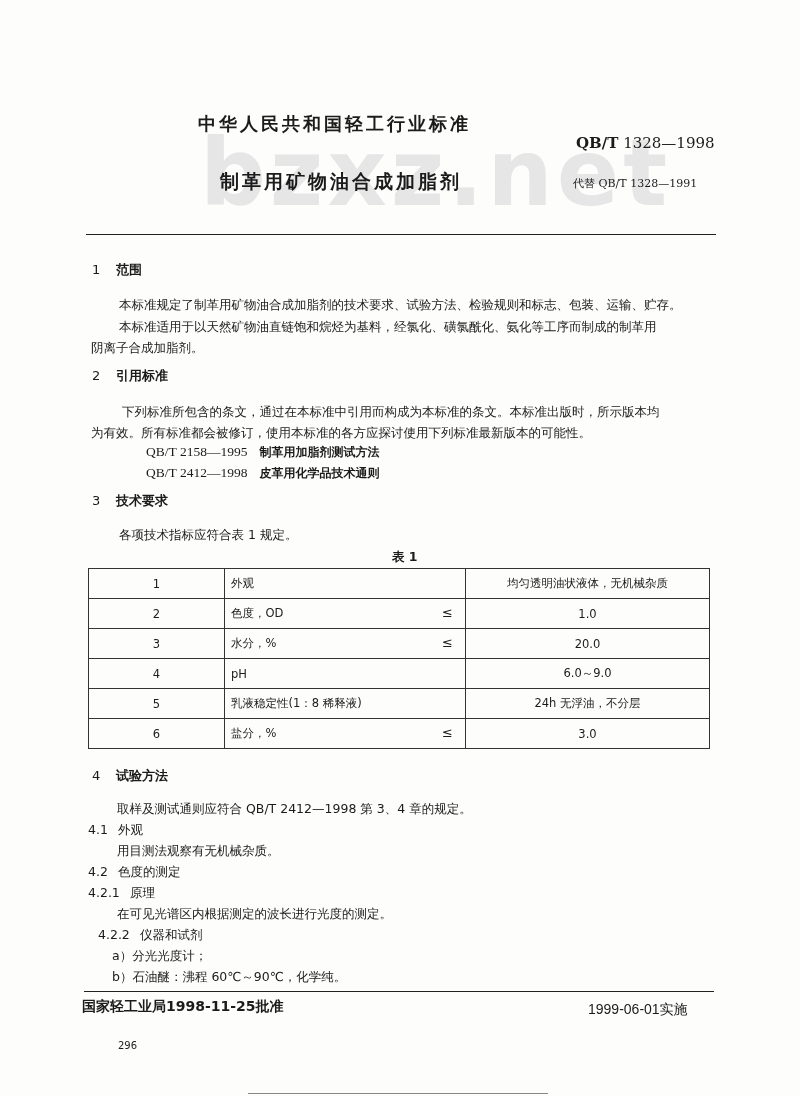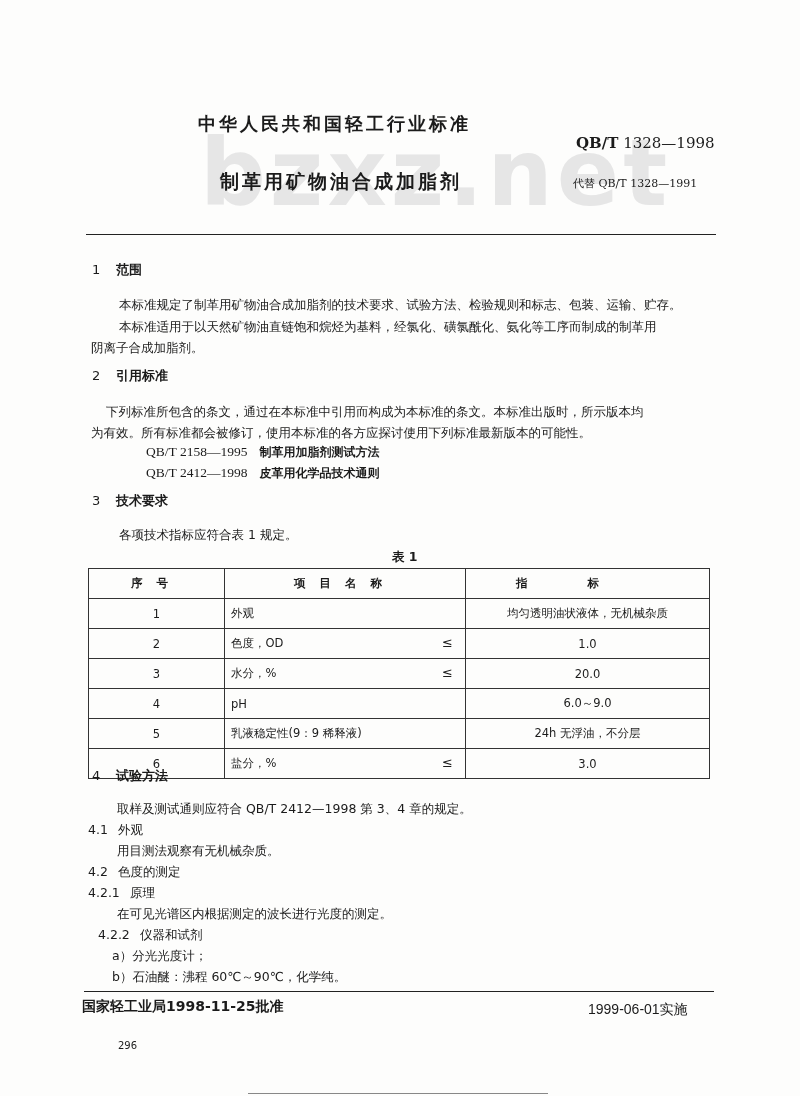--- a/index.html
+++ b/index.html
@@ -55,36 +55,31 @@
 <div class="abs replaces">代替 QB/T 1328—1991</div>
 
 <div class="rule" style="left:86px; top:234px; width:630px;"></div>
 
 <div class="abs h1" style="left:92px; top:261px;"><span class="num">1</span><span>范围</span></div>
 <div class="abs p" style="left:119px; top:297px;">本标准规定了制革用矿物油合成加脂剂的技术要求、试验方法、检验规则和标志、包装、运输、贮存。</div>
 <div class="abs p" style="left:119px; top:319px;">本标准适用于以天然矿物油直链饱和烷烃为基料，经氯化、磺氯酰化、氨化等工序而制成的制革用</div>
 <div class="abs p" style="left:91px; top:340px;">阴离子合成加脂剂。</div>
 
 <div class="abs h1" style="left:92px; top:367px;"><span class="num">2</span><span>引用标准</span></div>
-<div class="abs p" style="left:106px; top:404px;">下列标准所包含的条文，通过在本标准中引用而构成为本标准的条文。本标准出版时，所示版本均</div>
+<div class="abs p" style="left:122px; top:404px;">下列标准所包含的条文，通过在本标准中引用而构成为本标准的条文。本标准出版时，所示版本均</div>
 <div class="abs p" style="left:91px; top:425px;">为有效。所有标准都会被修订，使用本标准的各方应探讨使用下列标准最新版本的可能性。</div>
 <div class="abs ref" style="left:119px; top:444px;"><span class="code">QB/T 2158—1995</span><span class="name">制革用加脂剂测试方法</span></div>
 <div class="abs ref" style="left:119px; top:465px;"><span class="code">QB/T 2412—1998</span><span class="name">皮革用化学品技术通则</span></div>
 
 <div class="abs h1" style="left:92px; top:492px;"><span class="num">3</span><span>技术要求</span></div>
 <div class="abs p" style="left:119px; top:527px;">各项技术指标应符合表 1 规定。</div>
 <div class="abs p" style="left:392px; top:549px; font-weight:bold;">表 1</div>
 
 <table class="spec">
   <tbody>
-      <tr>
-    <th class="c1" style="text-align:center;">序号</th>
-    <th class="c2" style="text-align:center;">项目名称</th>
-    <th class="c3" style="letter-spacing:60px;">指标</th>
-  </tr>
   <tr>
     <td class="c1">1</td>
     <td class="c2"><span>外观</span><span class="le"></span></td>
     <td class="c3">均匀透明油状液体，无机械杂质</td>
   </tr>
   <tr>
     <td class="c1">2</td>
     <td class="c2"><span>色度，OD</span><span class="le">≤</span></td>
     <td class="c3">1.0</td>
   </tr>
@@ -93,21 +88,21 @@
     <td class="c2"><span>水分，%</span><span class="le">≤</span></td>
     <td class="c3">20.0</td>
   </tr>
   <tr>
     <td class="c1">4</td>
     <td class="c2"><span>pH</span><span class="le"></span></td>
     <td class="c3">6.0～9.0</td>
   </tr>
   <tr>
     <td class="c1">5</td>
-    <td class="c2"><span>乳液稳定性(9：9 稀释液)</span><span class="le"></span></td>
+    <td class="c2"><span>乳液稳定性(1：8 稀释液)</span><span class="le"></span></td>
     <td class="c3">24h 无浮油，不分层</td>
   </tr>
   <tr>
     <td class="c1">6</td>
     <td class="c2"><span>盐分，%</span><span class="le">≤</span></td>
     <td class="c3">3.0</td>
   </tr>
 </tbody>
   </table>
 

